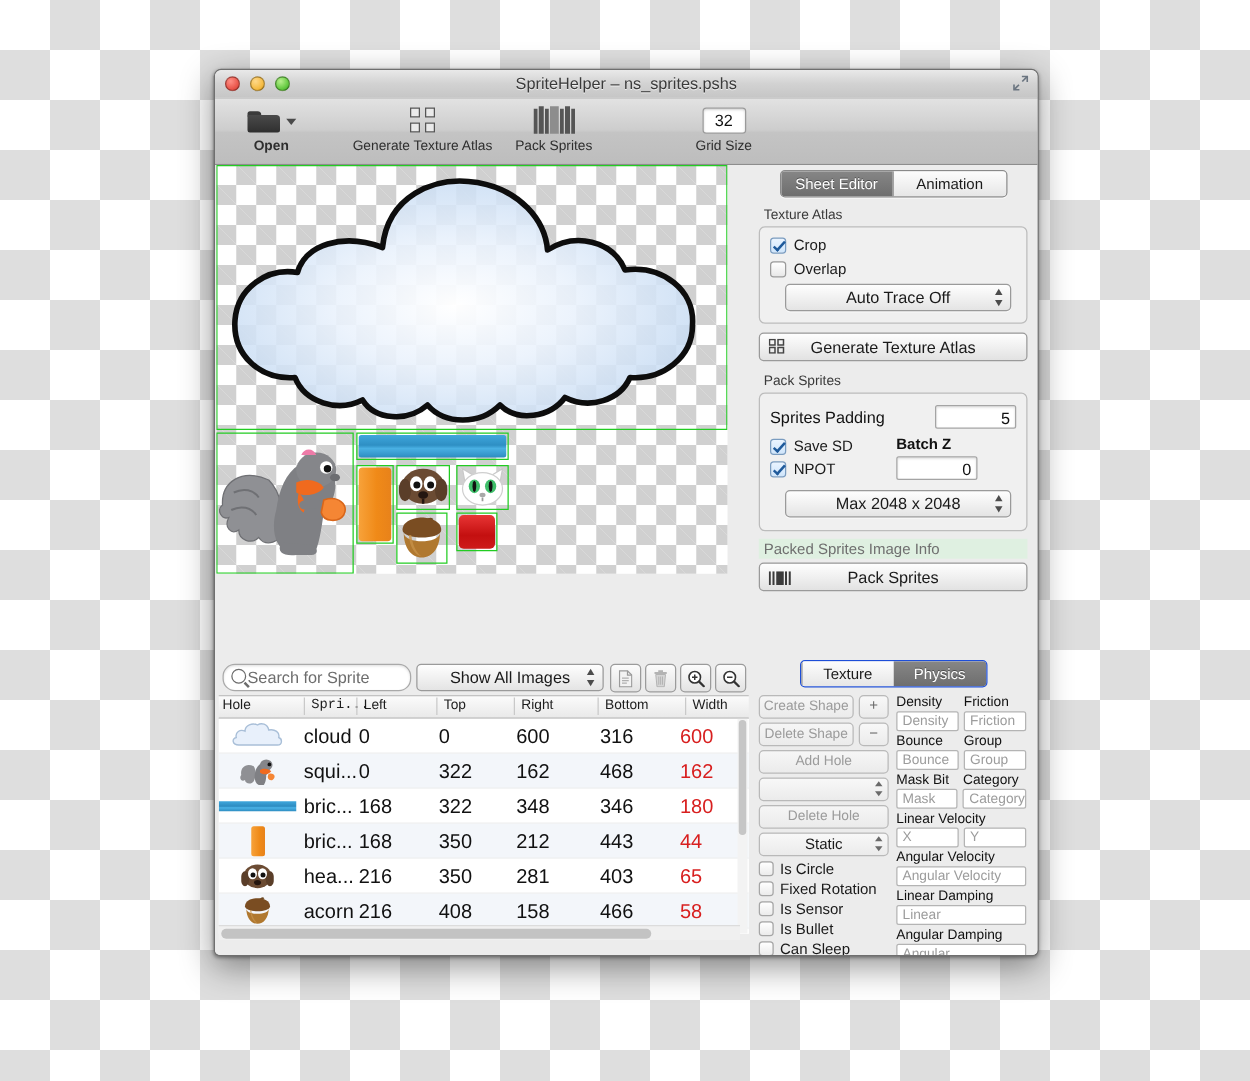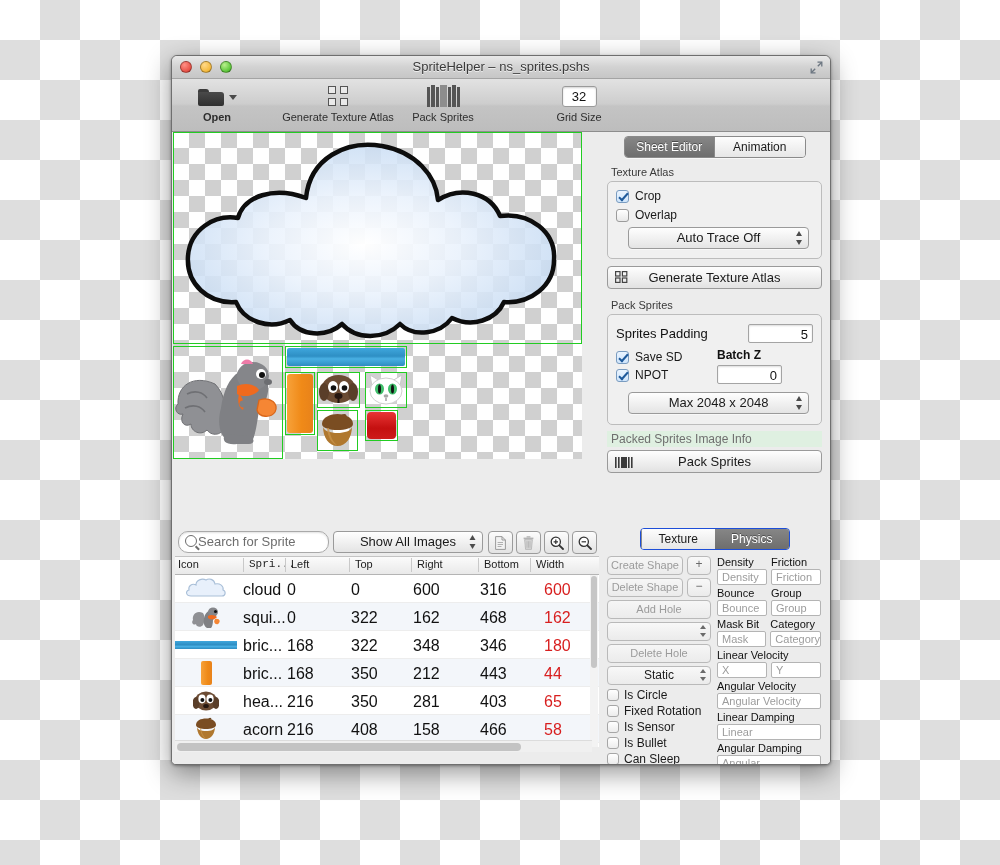--- a/index.html
+++ b/index.html
@@ -634,27 +634,27 @@
         <div class="sq-btn" style="left:397px;">
           <svg width="14" height="14" viewBox="0 0 14 14">
             <circle cx="5.8" cy="5.8" r="4.6" fill="#fff" stroke="#333" stroke-width="1.3"></circle>
             <path d="M9.3 9.3 L13 13" stroke="#333" stroke-width="1.8" stroke-linecap="round"></path>
             <path d="M3.6 5.8 H8" stroke="#333" stroke-width="1.2"></path>
           </svg>
         </div>
       </div>
 
       <div id="tbl-head">
-        <div class="th first" style="left:0px;  width:68px;">Icon</div>
+        <div class="th first" style="left:0px;  width:68px;">Hole</div>
         <div class="th" style="left:68px; width:42px;font-family:Liberation Mono, monospace;">Spri...</div>
         <div class="th" style="left:110px;width:62px;">Left</div>
         <div class="th" style="left:174px;width:62px;">Top</div>
         <div class="th" style="left:236px;width:66px;">Right</div>
         <div class="th" style="left:303px;width:64px;">Bottom</div>
-        <div class="th" style="left:355px;width:50px;">Width</div>
+        <div class="th" style="left:373px;width:50px;">Width</div>
       </div>
 
       <div id="tbl-body">
 
         <div class="trow">
           <span class="icon-cell">
             <svg width="48" height="23" viewBox="0 0 48 23">
               <path d="M14 8 C14 3 20 1 24 3 C27 1 32 2 33 7 C38 6 42 9 41 13
                        C44 14 44 19 40 19 L9 19 C4 19 3 14 7 13 C6 9 10 6 14 8 Z" fill="#e8f0fb" stroke="#a9bfd8" stroke-width="1.1"></path>
             </svg>

